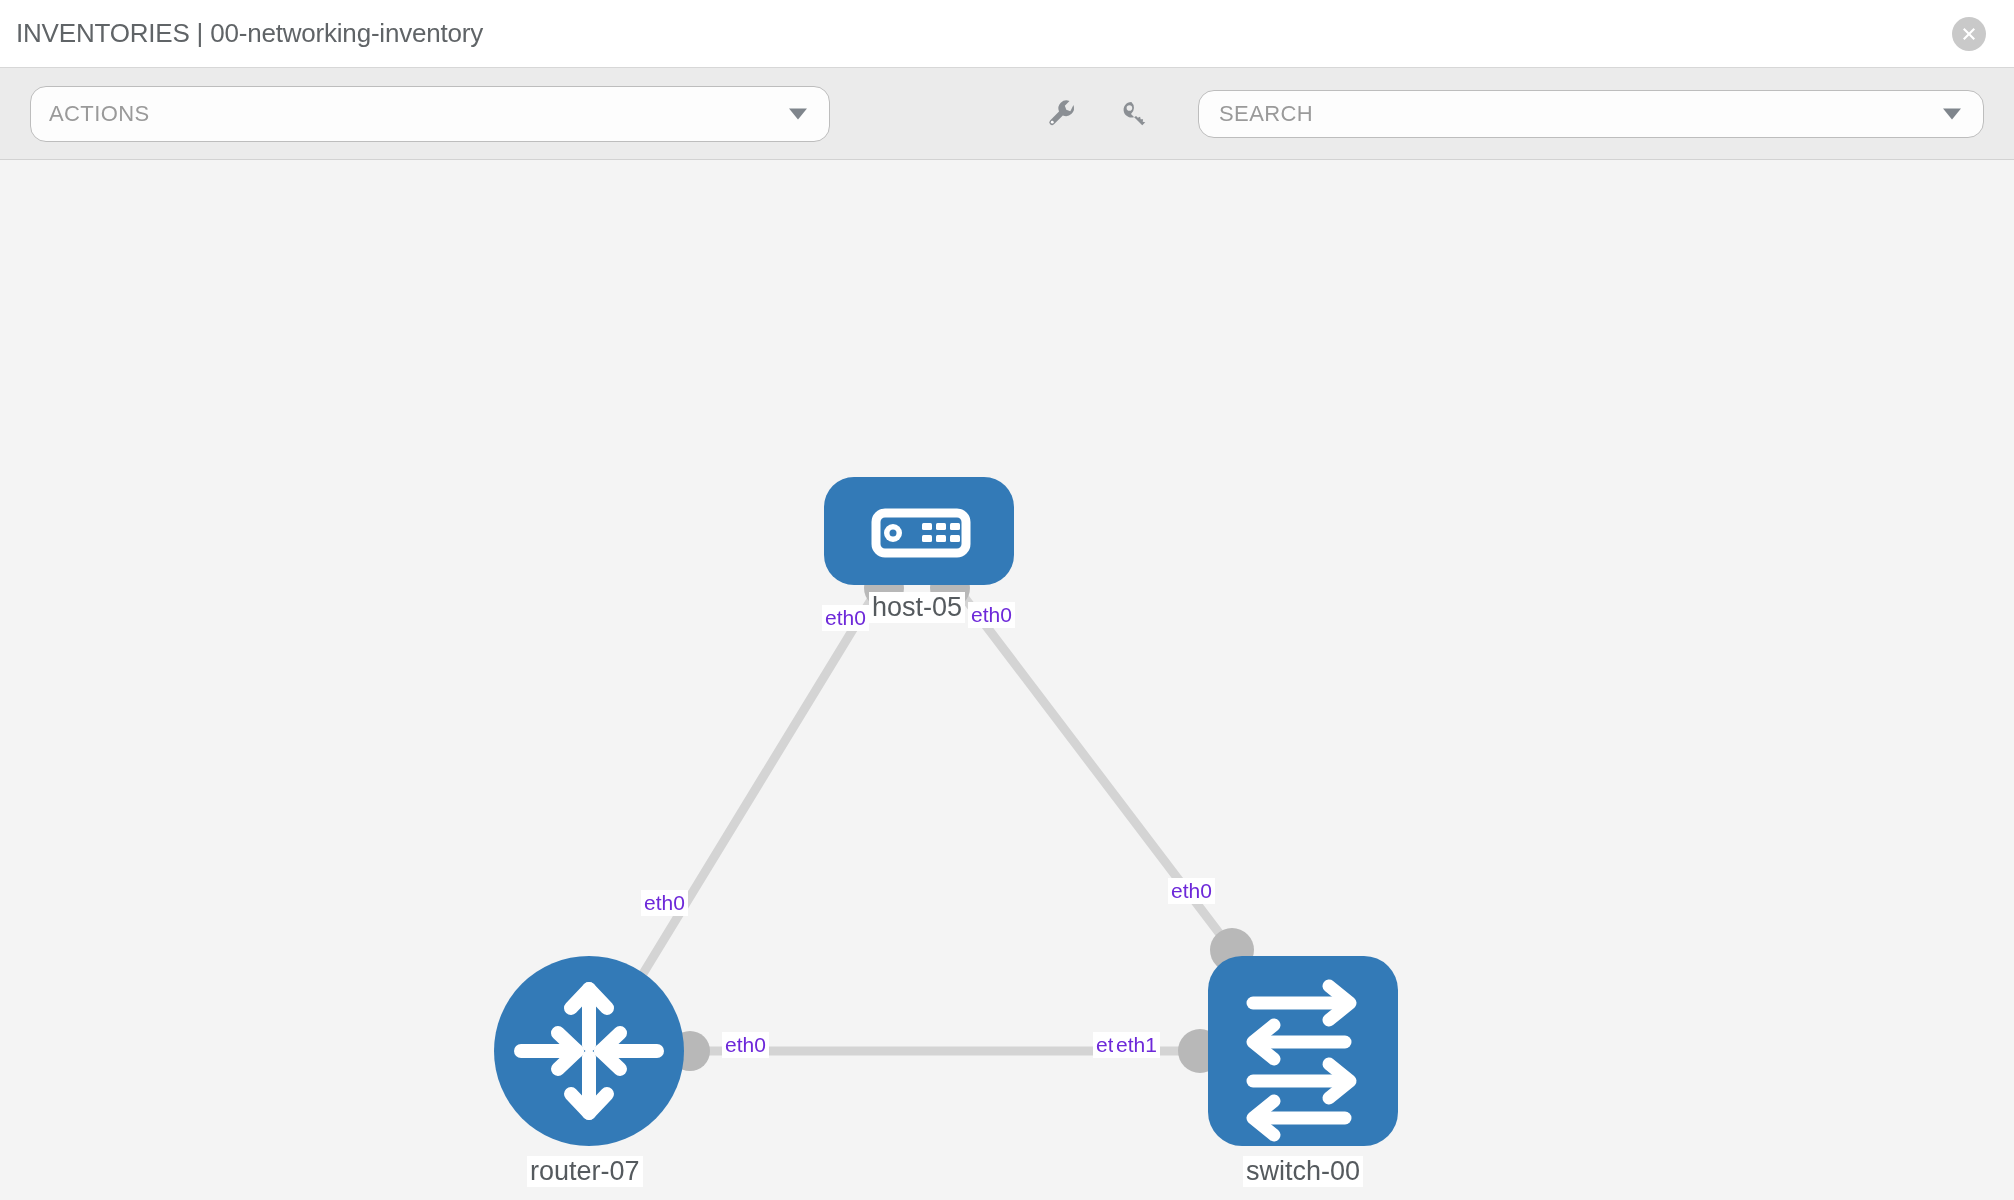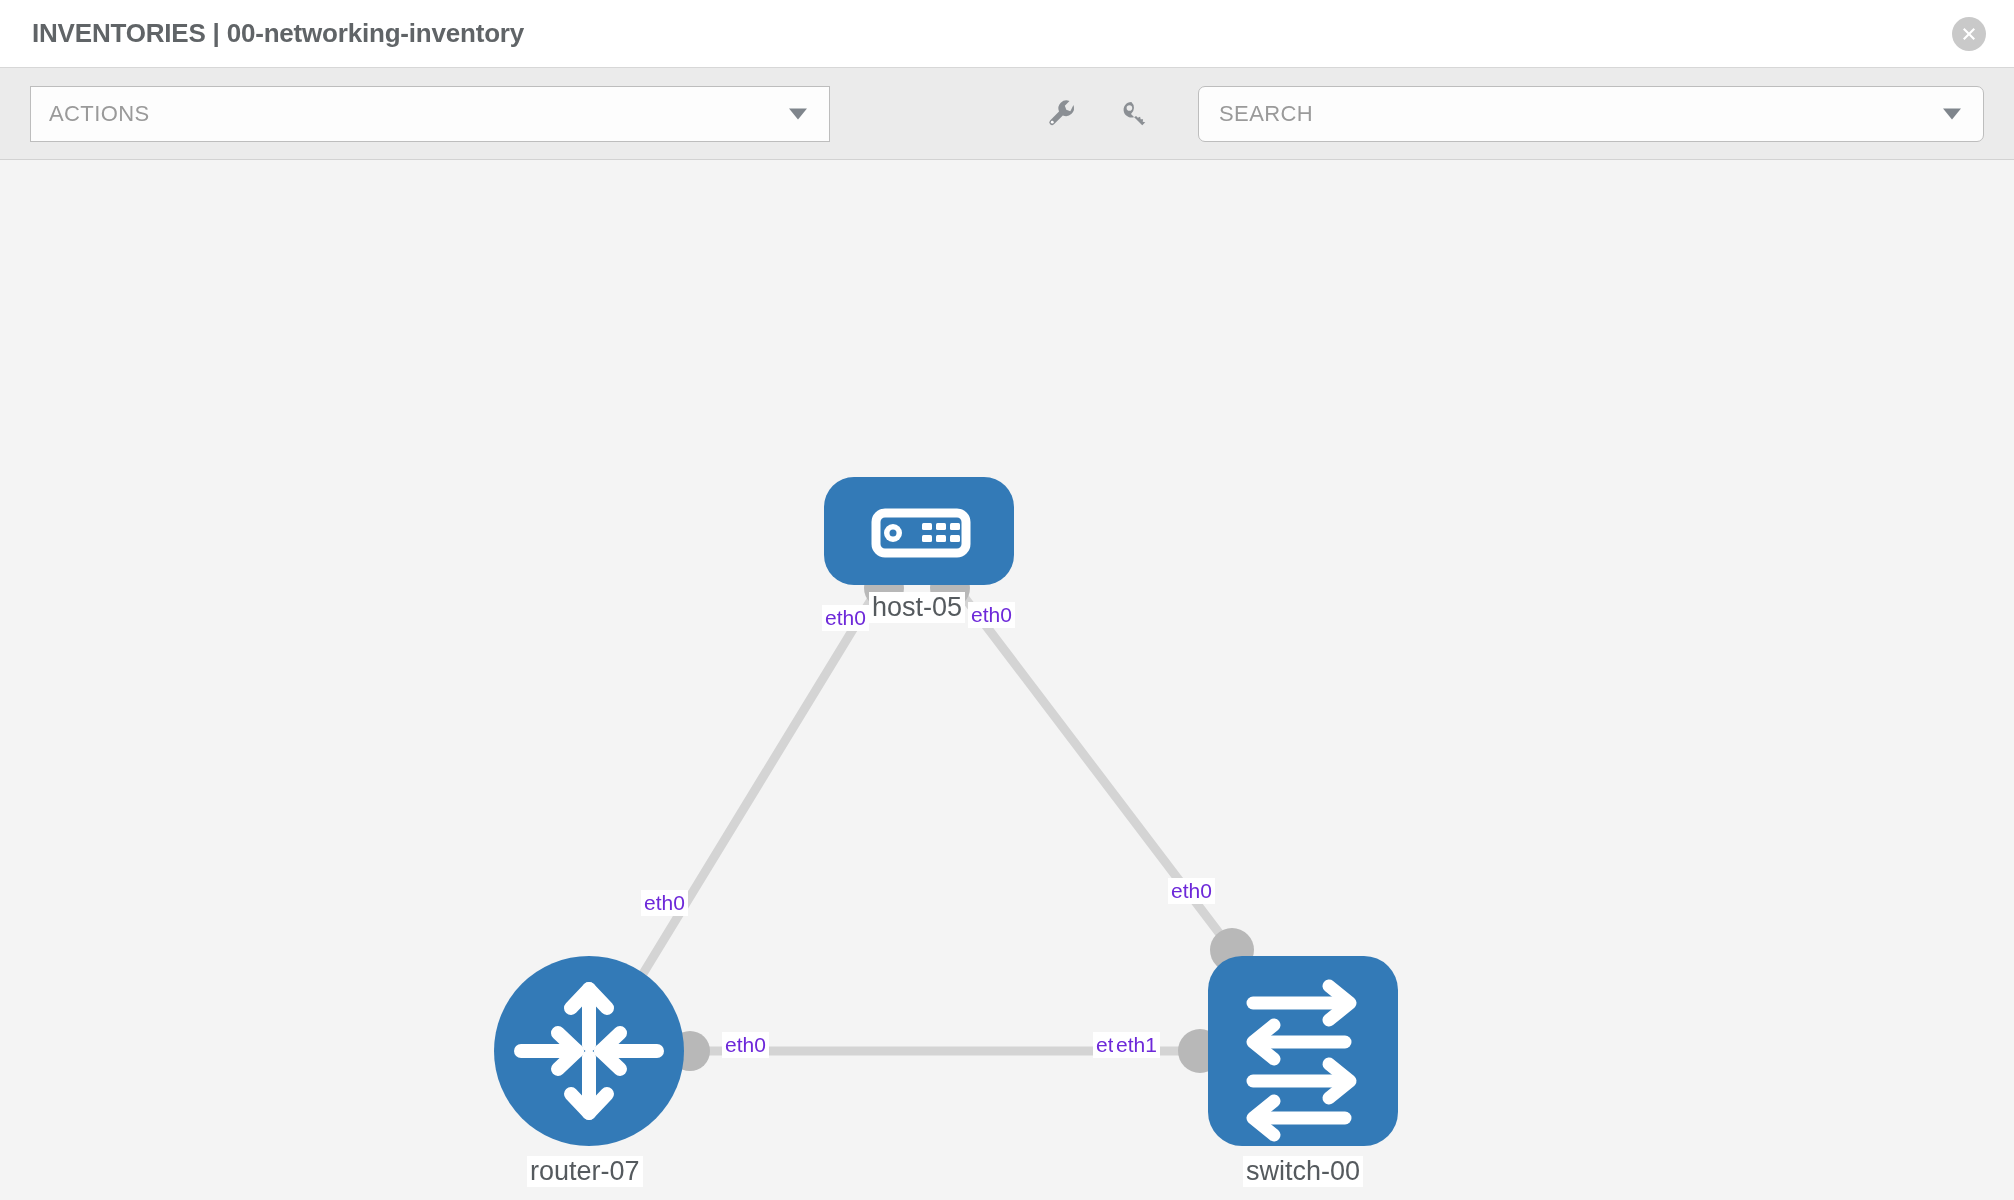--- a/index.html
+++ b/index.html
@@ -14,23 +14,23 @@
   
   .header {
     position: relative;
     height: 68px;
     background: #ffffff;
     border-bottom: 1px solid #d7d7d7;
     display: flex;
     align-items: center;
   }
   .header-title {
-    margin-left: 32px;
+    margin-left: 16px;
     font-size: 26px;
-    font-weight: bold;
+    font-weight: normal;
     color: #606467;
     letter-spacing: -0.2px;
     white-space: nowrap;
   }
   .close-btn {
     position: absolute;
     right: 28px;
     top: 50%;
     transform: translateY(-50%);
     width: 34px; height: 34px;
@@ -50,21 +50,21 @@
     display: flex;
     align-items: center;
     padding: 0 30px;
   }
   .select-box {
     position: relative;
     width: 800px;
     height: 56px;
     background: #fdfdfd;
     border: 1px solid #bdbdbd;
-    border-radius: 0;
+    border-radius: 16px;
     display: flex;
     align-items: center;
     padding: 0 18px;
     cursor: pointer;
   }
   .select-box .sel-label {
     font-size: 22px;
     color: #9a9a9a;
     letter-spacing: 0.4px;
   }
@@ -86,24 +86,24 @@
   }
   .tool-icon {
     width: 44px; height: 44px;
     display: flex; align-items: center; justify-content: center;
     cursor: pointer;
   }
   .search-box {
     position: relative;
     flex: 1;
     margin-left: 42px;
-    height: 56px;
+    height: 48px;
     background: #fdfdfd;
     border: 1px solid #bdbdbd;
-    border-radius: 7px;
+    border-radius: 16px;
     display: flex;
     align-items: center;
     padding: 0 18px;
   }
   .search-box input {
     border: none;
     outline: none;
     background: transparent;
     font-size: 22px;
     color: #9a9a9a;

